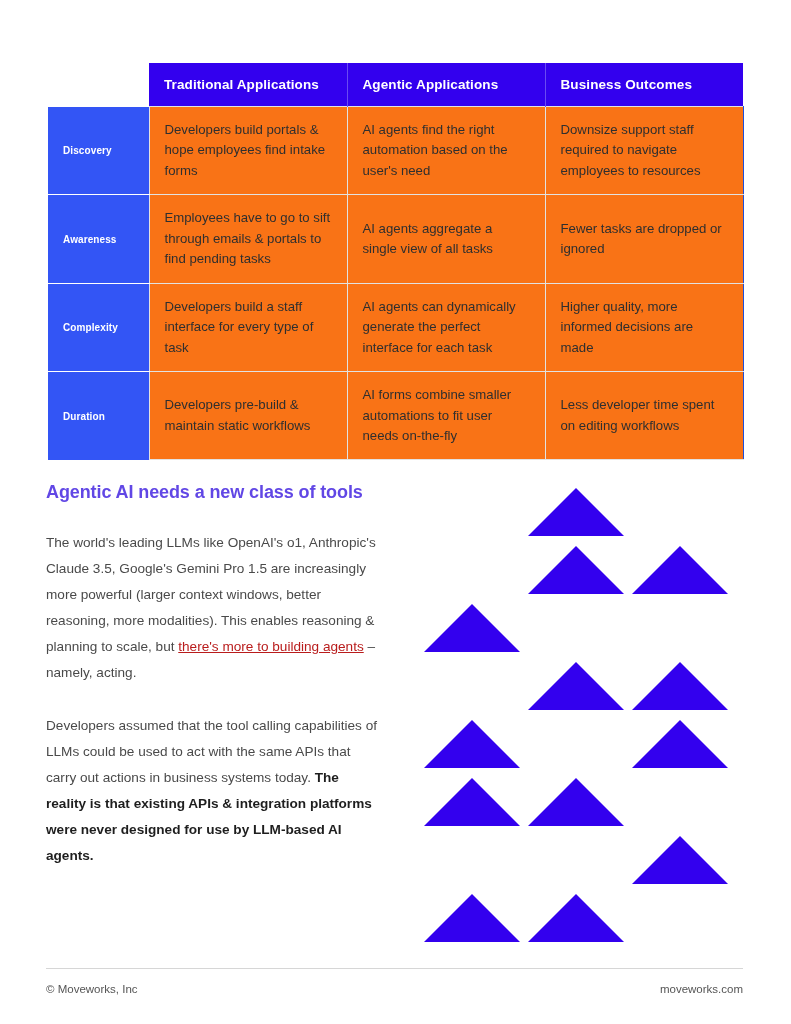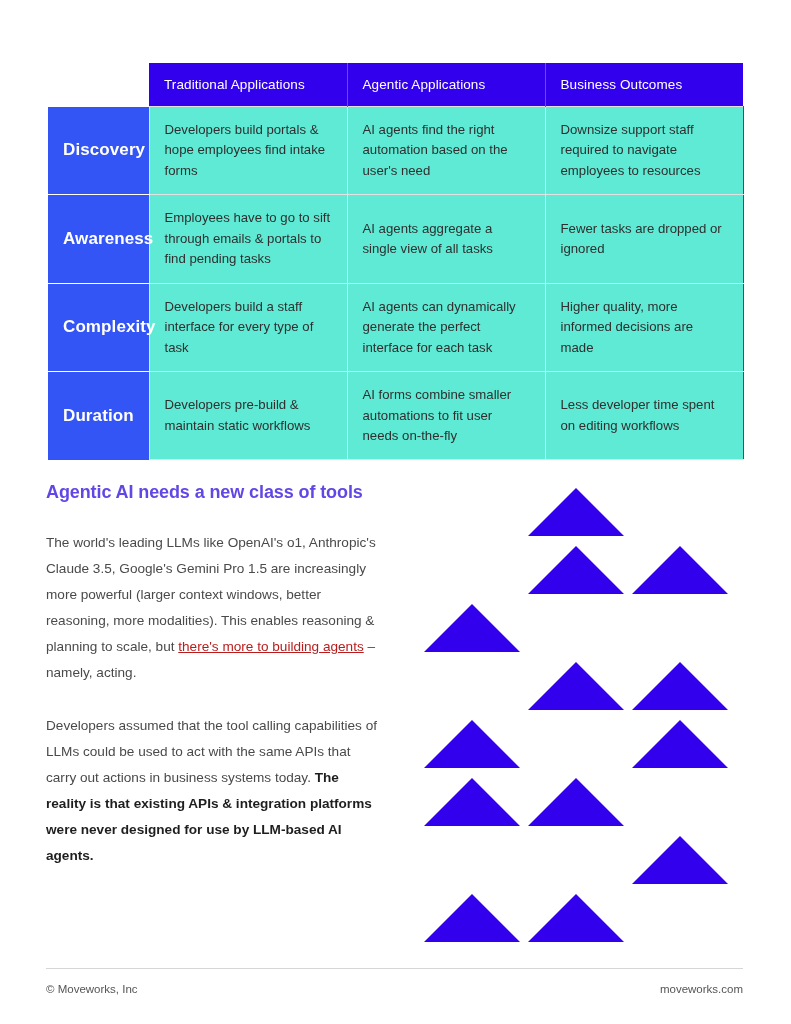--- a/index.html
+++ b/index.html
@@ -35,43 +35,43 @@
 
   table.cmp th.corner {
     background: #ffffff;
     border: none;
     padding: 0;
   }
   table.cmp th.hdr {
     background: #3300EE;
     color: #ffffff;
     font-size: 13.5px;
-    font-weight: normal;
+    font-weight: bold;
     text-align: left;
     padding: 14px 14px 14px 15px;
     vertical-align: middle;
     border-right: 1px solid #6a4af2;
     letter-spacing: 0.1px;
   }
   table.cmp th.hdr.last { border-right: none; }
 
   table.cmp td.rowlabel {
     background: #3355F5;
     color: #ffffff;
-    font-size: 17px;
+    font-size: 10px;
     font-weight: bold;
     vertical-align: middle;
     padding: 10px 0 10px 15px;
     border-bottom: 1px solid #ffffff;
     letter-spacing: 0.1px;
   }
   table.cmp tr:last-child td.rowlabel { border-bottom: none; }
 
   table.cmp td.cell {
-    background: #5eead4;
+    background: #f97316;
     color: #2f2f2f;
     font-size: 13.2px;
     line-height: 1.55;
     vertical-align: middle;
     padding: 13px 16px 13px 15px;
     border-right: 1px solid #e2e2e2;
     border-bottom: 1px solid #e2e2e2;
   }
   table.cmp td.cell.first { border-left: 1px solid #e2e2e2; }
   table.cmp td.cell.last  { border-right: 1px solid #1d4ed8; }

